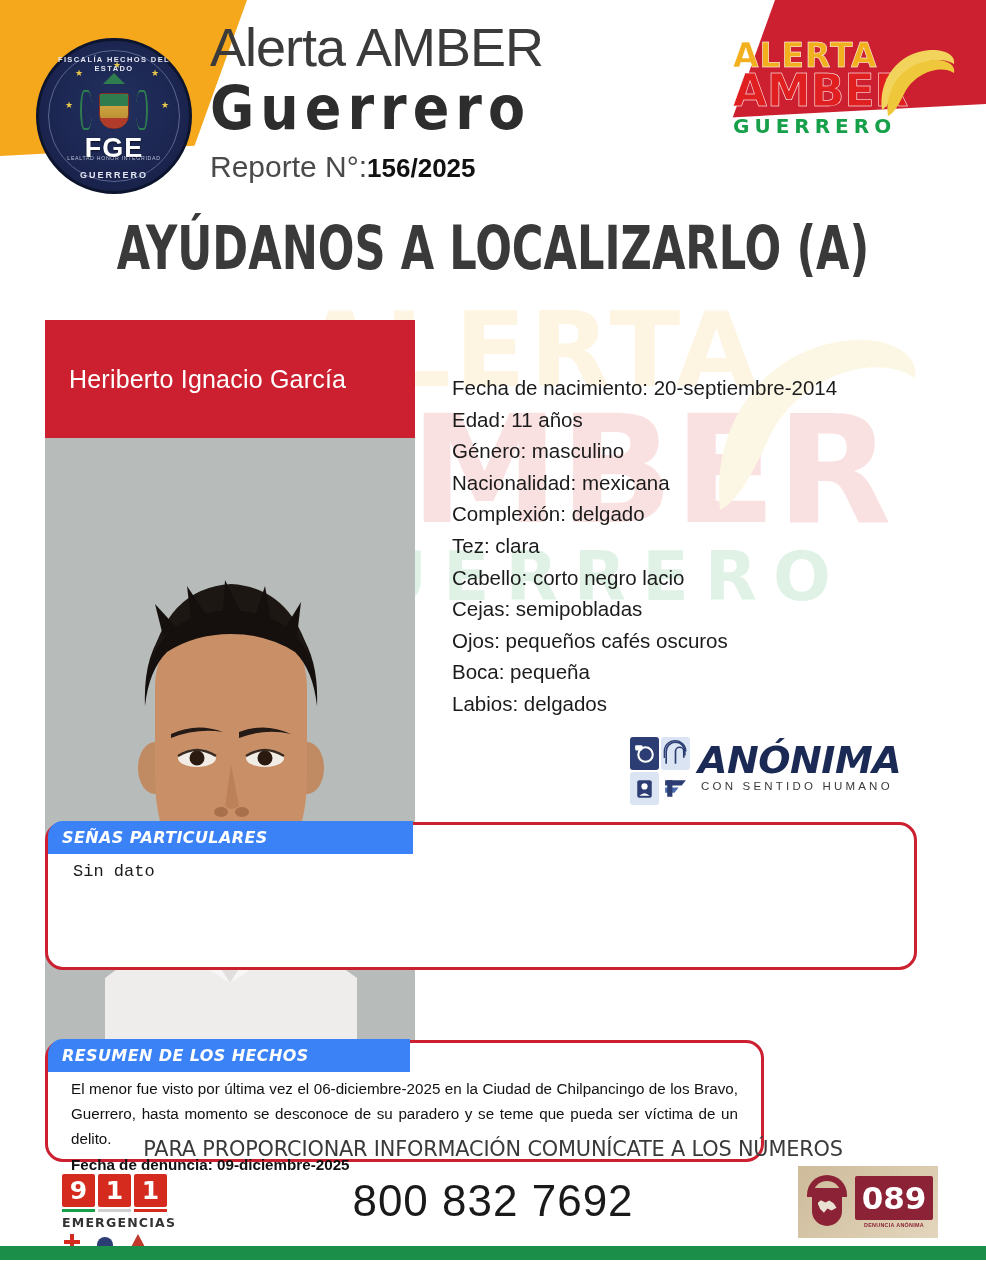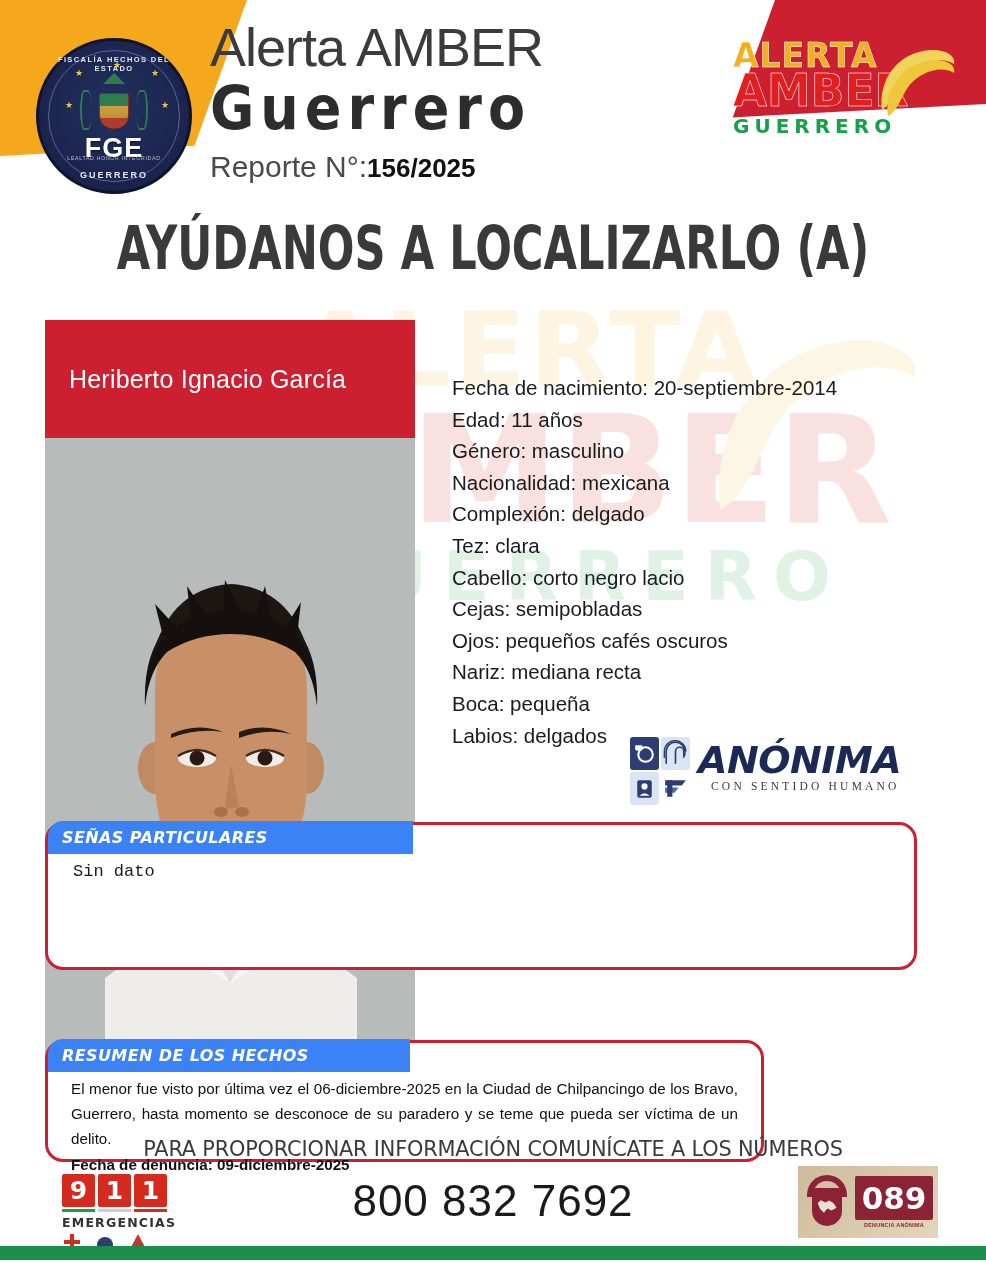--- a/index.html
+++ b/index.html
@@ -215,22 +215,22 @@
     flex:0 0 auto;
   }
   .fi-cell { background:#dbe4f3; border-radius:3px; position:relative; }
   .fi-cell.dark { background:#2b3d73; }
   .fisc-txt { margin-left: 8px; }
   .fisc-main {
     font-family:"DejaVu Sans", sans-serif; font-weight:bold; font-style:italic;
     font-size: 38px; color:#1b2a55; line-height:38px; letter-spacing:-.5px;
   }
   .fisc-sub {
-    font-family:Liberation Serif, serif; font-size: 11.5px; color:#3a3a3a;
-    letter-spacing: 3.2px; margin-top:1px; margin-left:13px;
+    font-family:Liberation Sans, sans-serif; font-size: 11.5px; color:#3a3a3a;
+    letter-spacing: 3.2px; margin-top:1px; margin-left:3px;
   }
 
   
   .sec { position:absolute; z-index:4; }
   .sec-box {
     border: 3px solid #CC2030; border-radius: 18px; background: #fff;
     width: 100%; height: 100%;
   }
   .sec-label {
     position:absolute; left: 3px; top: -1px; height: 33px;
@@ -450,21 +450,20 @@
     <div class="details">
       <div>Fecha de nacimiento: 20-septiembre-2014</div>
       <div>Edad: 11 años</div>
       <div>Género: masculino</div>
       <div>Nacionalidad: mexicana</div>
       <div>Complexión: delgado</div>
       <div>Tez: clara</div>
       <div>Cabello: corto negro lacio</div>
       <div>Cejas: semipobladas</div>
       <div>Ojos: pequeños cafés oscuros</div>
-      <div>Nariz: mediana recta</div>
       <div>Boca: pequeña</div>
       <div>Labios: delgados</div>
     </div>
   </div>
 
   <div class="fiscalia">
     <div class="fisc-icons">
       <div class="fi-cell dark">
         <svg viewBox="0 0 28 28" width="100%" height="100%">
             <circle cx="15" cy="15" r="7" fill="none" stroke="#fff" stroke-width="2"></circle>

